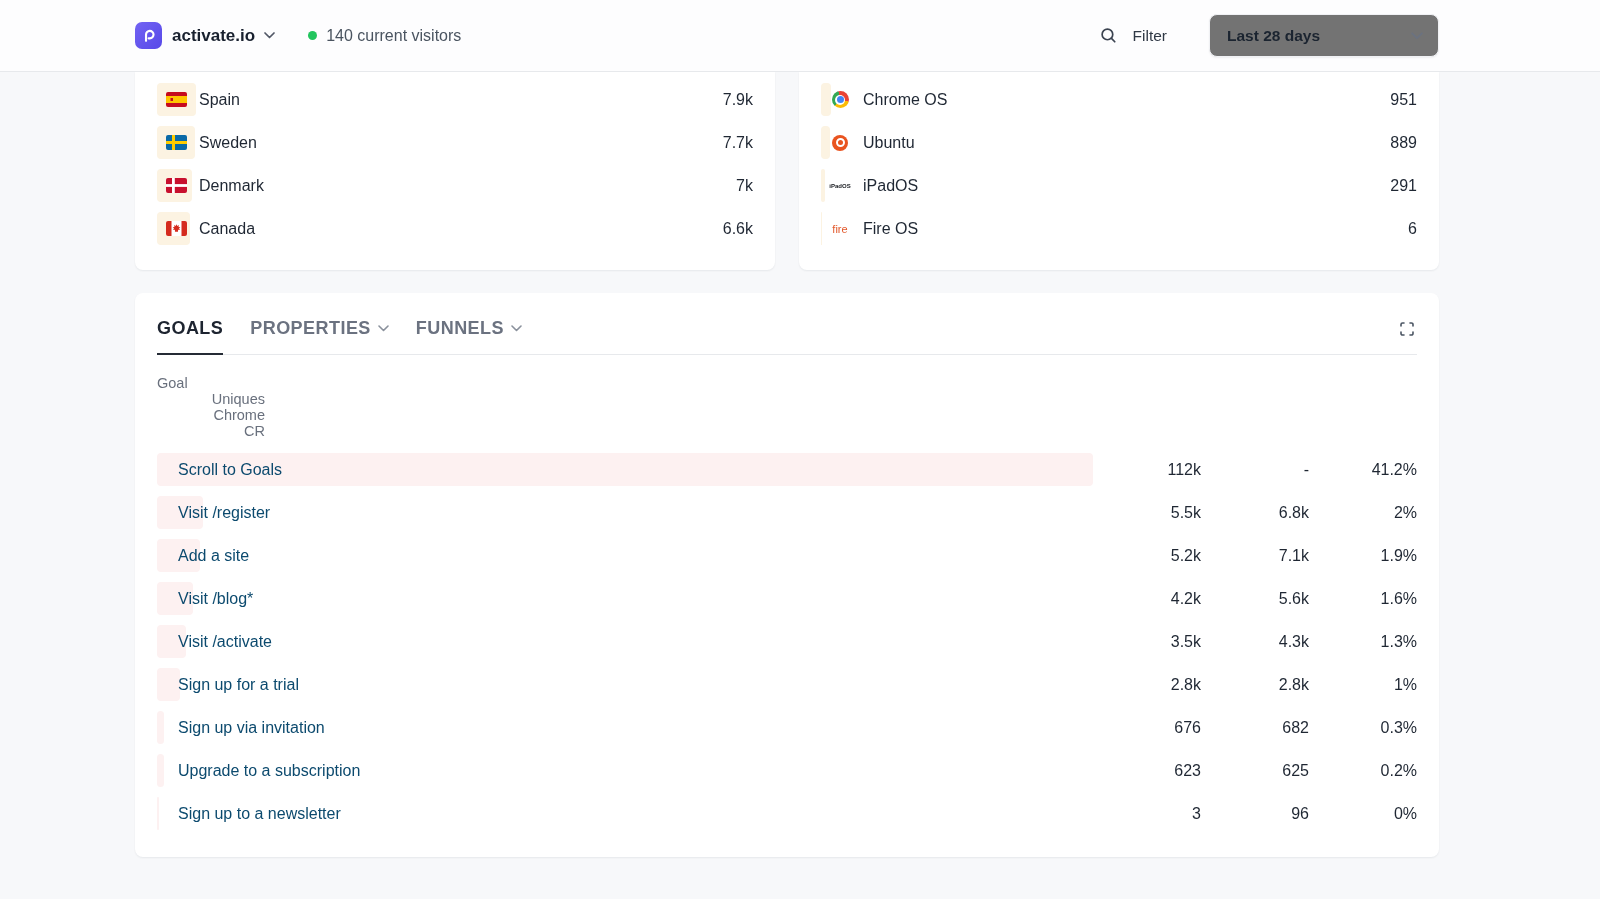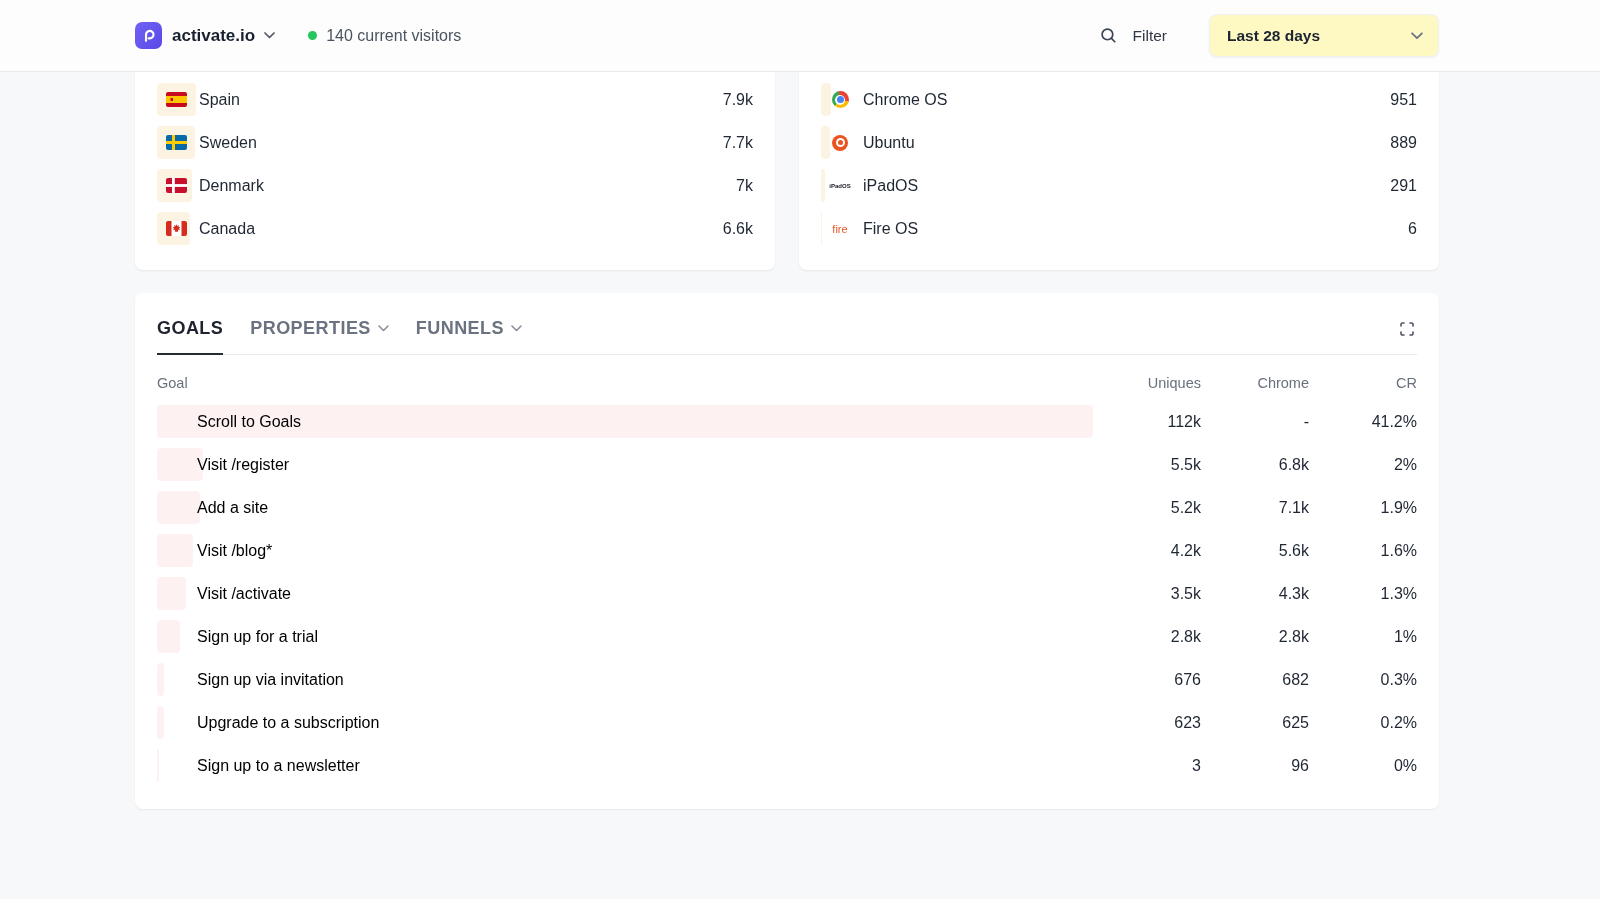--- a/index.html
+++ b/index.html
@@ -27,21 +27,21 @@
   }
   .site-name { font-size: 17px; font-weight: 700; color: #18202e; margin-left: 10px; }
   .sw-chevron { color: #525866; margin-left: 9px; display: flex; }
   .live { display: flex; align-items: center; margin-left: 33px; cursor: pointer; text-align: center; }
   .live-dot { width: 9px; height: 9px; border-radius: 50%; margin-right: 9px; }
   .live-text { font-size: 16px; color: #4a5460; }
   .filter { display: flex; align-items: center; gap: 16px; margin-left: auto; cursor: pointer; }
   .filter-label { font-size: 15.5px; font-weight: 500; color: #2f3845; }
   .date-btn {
     margin-left: 42px; width: 230px; height: 43px;
-    background: #fef9c3; border: 1px solid #f0f1f4; border-radius: 8px;
+    background: #737373; border: 1px solid #f0f1f4; border-radius: 8px;
     box-shadow: 0 1px 2px rgba(16,24,40,.06);
     display: flex; align-items: center; justify-content: space-between;
     padding: 0 15px 0 17px; cursor: pointer;
     font-family: inherit;
   }
   .date-label { font-size: 15.5px; font-weight: 600; color: #1b2430; }
   .date-chevron { color: #6b7280; display: flex; }
   
   .content { width: 1304px; margin-left: 135px; }
   .top-cards { display: flex; gap: 24px; }
@@ -73,28 +73,28 @@
     font-size: 18px; letter-spacing: .45px; font-weight: 600; color: #6b7280;
     padding: 0 0 14px 0; margin-right: 27px; margin-bottom: -1px;
     border-bottom: 2px solid transparent;
   }
   .tab.active { color: #1d2430; font-weight: 700; border-bottom-color: #252b35; }
   .tab .tab-chevron { color: #8a919c; display: flex; }
   .expand-btn {
     margin-left: auto; margin-top: 1px; background: none; border: none; cursor: pointer;
     color: #4b5563; display: flex; padding: 2px;
   }
-  .cols-row { display: flex; margin-top: 20px; font-size: 14.5px; color: #69707d; }
+  .cols-row { display: flex; margin-top: 20px; font-size: 14.5px; color: #69707d; flex-direction: column; }
   .col-goal { flex: 1; }
   .colv { width: 108px; text-align: right; }
   .goal-rows { margin-top: 9px; }
   .grow { position: relative; height: 43px; display: flex; align-items: center; cursor: pointer; }
   .bar-wrap { position: absolute; left: 0; top: 5px; width: calc(100% - 324px); height: 33px; }
   .bar-wrap .bar { height: 100%; border-radius: 4px; }
-  .goal-label { flex: 1; padding-left: 4px; font-size: 16px; color: #000000; position: relative; margin-left: 36px; }
+  .goal-label { flex: 1; padding-left: 21px; font-size: 16px; color: #0c4a6e; position: relative; }
   .gcell { width: 108px; text-align: right; font-size: 16px; color: #1f2733; position: relative; }
   
   .icon-chrome { width: 17px; height: 17px; border-radius: 50%; position: relative; display: inline-block;
     background: conic-gradient(from 345deg, #ea4335 0 120deg, #fbbc05 0 240deg, #34a853 0 360deg); }
   .icon-chrome::before { content: ""; position: absolute; inset: 3.5px; border-radius: 50%; background: #fff; }
   .icon-chrome::after { content: ""; position: absolute; inset: 5px; border-radius: 50%; background: #4285f4; }
   .icon-ubuntu { width: 16px; height: 16px; border-radius: 50%; background: #e95420; position: relative; display: inline-block; }
   .icon-ubuntu::before { content: ""; position: absolute; inset: 3.5px; border-radius: 50%; border: 2px solid #fff; }
   .icon-ipados { font-size: 6px; font-weight: 700; color: #15181d; letter-spacing: 0; white-space: nowrap; }
   .icon-fire { font-size: 11px; font-weight: 500; color: #e2582b; white-space: nowrap; }

